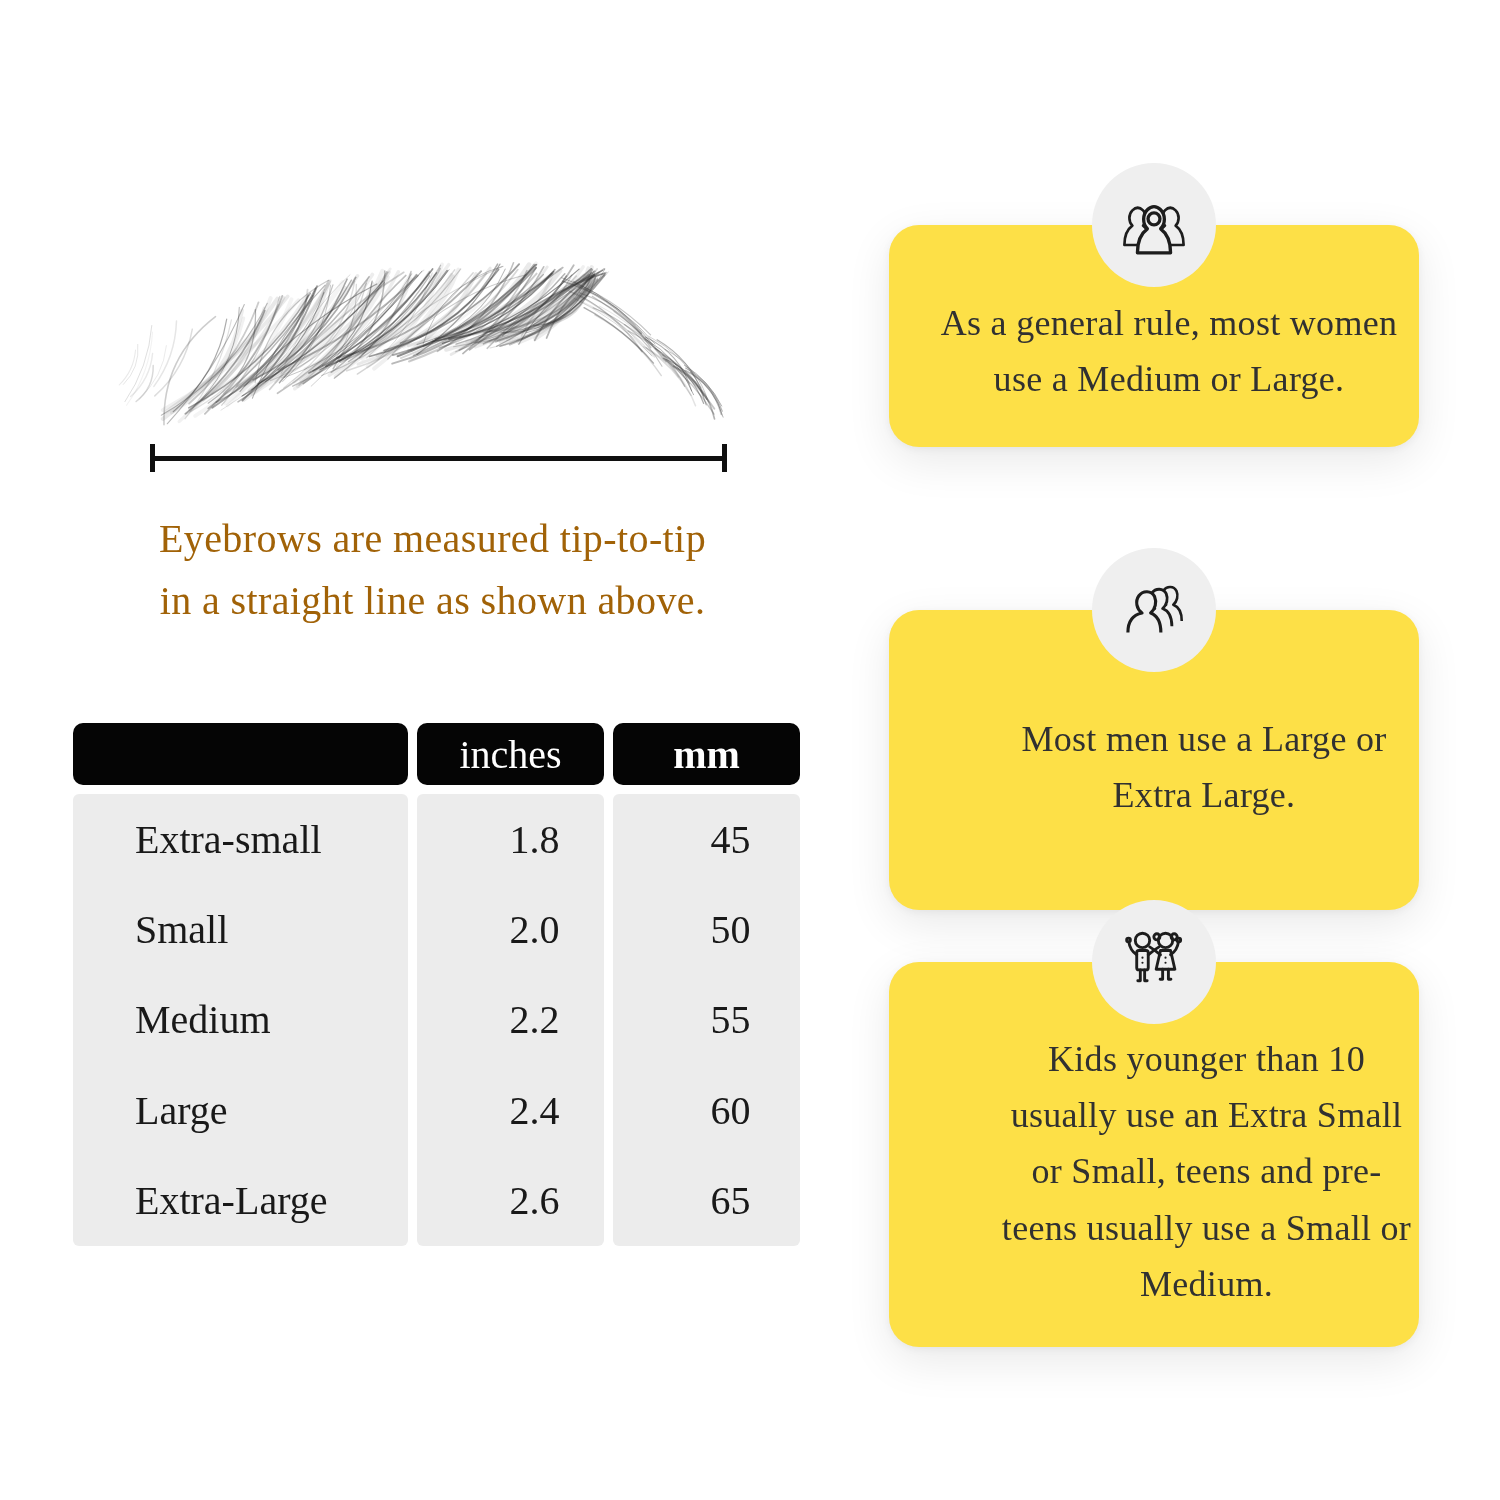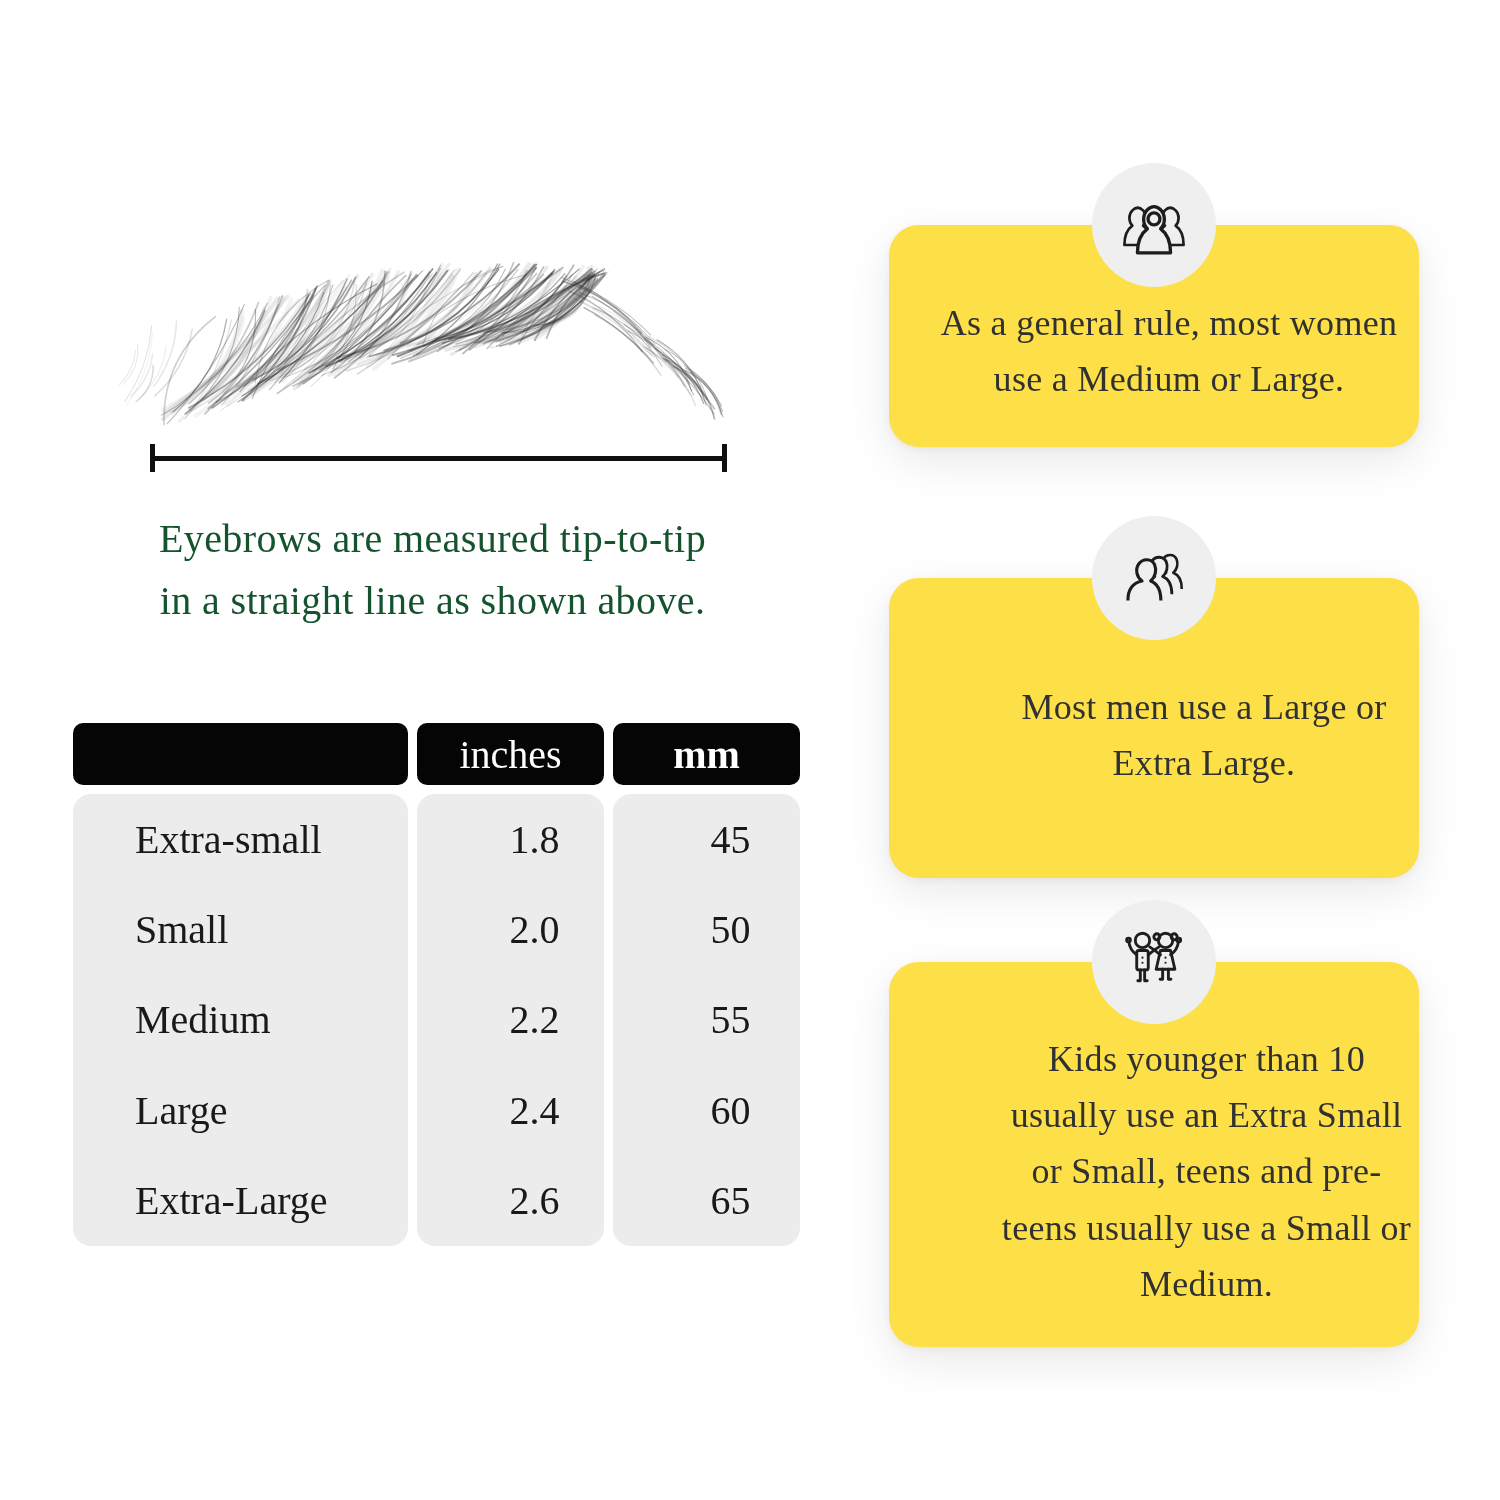--- a/index.html
+++ b/index.html
@@ -11,46 +11,46 @@
   .brow svg{width:100%;height:100%;display:block;}
   .brow path{fill:none;stroke:#2e2e2e;stroke-linecap:round;}
 
   .measure-line{position:absolute;left:150px;top:444px;width:577px;height:28px;}
   .measure-line .bar{position:absolute;left:0;right:0;top:50%;margin-top:-2.5px;height:5px;background:#101010;}
   .measure-line .cap{position:absolute;top:0;bottom:0;width:5px;background:#101010;}
   .measure-line .cap.left{left:0;}
   .measure-line .cap.right{right:0;}
 
   .caption{position:absolute;left:125px;top:508px;width:615px;text-align:center;
-           font-size:40px;line-height:1.55;color:#14532d;letter-spacing:.4px;}
+           font-size:40px;line-height:1.55;color:#a16207;letter-spacing:.4px;}
 
   
   .size-table{position:absolute;left:73px;top:723px;width:727px;}
   .thead{display:flex;gap:9px;}
   .th{height:62px;background:#050505;border-radius:10px;color:#fff;font-size:40px;
       display:flex;align-items:center;justify-content:center;box-sizing:border-box;}
   .th.c1{width:335px;}
   .th.c2{width:187px;}
   .th.c3{width:187px;font-weight:bold;}
   .tbody{display:flex;gap:9px;margin-top:9px;}
-  .tcol{background:#ececec;border-radius:18px;box-sizing:border-box;}
+  .tcol{background:#ececec;border-radius:6px;box-sizing:border-box;}
   .tcol.c1{width:335px;}
   .tcol.c2{width:187px;}
   .tcol.c3{width:187px;}
   .cell{height:90.4px;display:flex;align-items:center;justify-content:center;
         font-size:40px;color:#191919;padding-left:48px;}
   .tcol.c1 .cell{justify-content:flex-start;padding-left:62px;}
 
   
   .card{position:absolute;left:889px;width:530px;background:#fde047;border-radius:30px;
         box-shadow:0 2px 8px rgba(0,0,0,.05),0 14px 45px rgba(0,0,0,.09);
         display:flex;flex-direction:column;align-items:flex-end;justify-content:center;
         box-sizing:border-box;}
   .card.card1{top:225px;height:222px;padding-top:30px;}
-  .card.card2{top:578px;height:300px;padding-top:14px;font-family:Liberation Serif, serif;}
+  .card.card2{top:610px;height:300px;padding-top:14px;font-family:Liberation Serif, serif;}
   .card.card3{top:962px;height:385px;padding-top:34px;}
 
   .badge{position:absolute;top:-62px;left:50%;margin-left:-62px;width:124px;height:124px;
          border-radius:50%;background:#efefef;display:flex;align-items:center;justify-content:center;}
   .badge svg{display:block;}
   .badge svg *{vector-effect:none;}
   .icon-stroke{fill:none;stroke:#1d1d1d;stroke-width:4;stroke-linecap:round;stroke-linejoin:round;}
   .icon-fill{fill:#efefef;stroke:#1d1d1d;stroke-width:4;stroke-linejoin:round;}
   .icon-dot{fill:#1d1d1d;stroke:none;}
 

